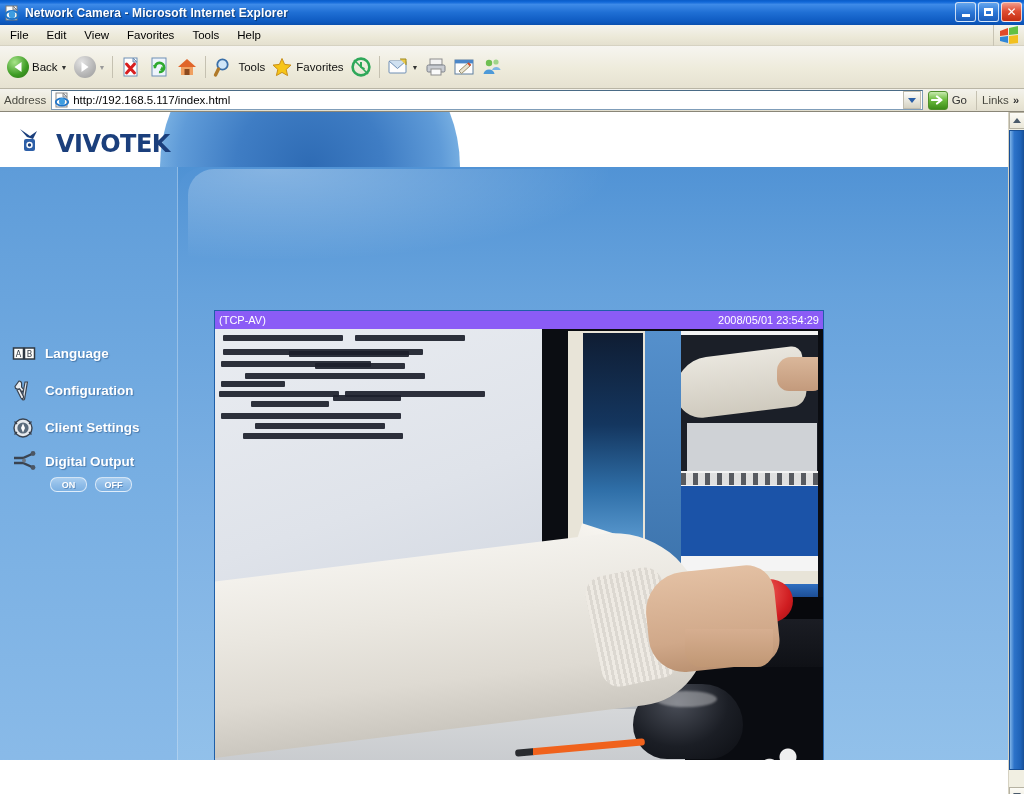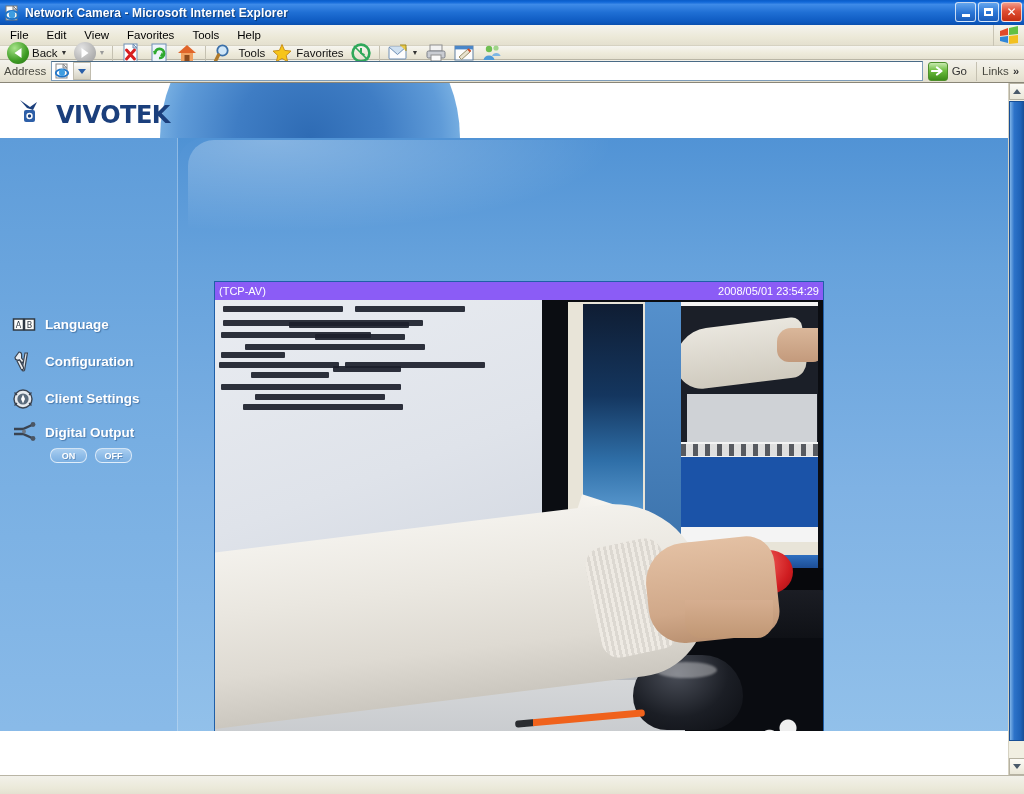--- a/index.html
+++ b/index.html
@@ -58,21 +58,21 @@
     white-space: nowrap;
   }
   .menubar .win-flag {
     position: absolute; right: 4px; top: 1px;
     width: 22px; height: 19px;
   }
   .menubar .flag-sep { position:absolute; right:30px; top:0; width:1px; height:21px; background:#c8c4b4;}
 
   
   .toolbar {
-    height: 14px;
+    height: 43px;
     background: linear-gradient(to bottom,#f6f5f0,#eeebdb 55%,#e6e2d1);
     display: flex; align-items: center;
     border-bottom: 1px solid #b9b5a5;
     padding-left: 4px;
   }
   .tb-item { display: flex; align-items: center; height: 26px; padding: 0 3px; }
   .tb-label { font-size: 11.5px; color: #111; margin-left: 3px; }
   .tb-sep { width: 1px; height: 22px; background: #c5c1b1; margin: 0 4px; }
   .tb-caret { font-size: 7px; color: #333; margin-left: 3px; }
 
@@ -527,20 +527,21 @@
   <span class="addr-label">Address</span>
   <span class="addr-input-wrap">
     <span class="addr-ie-ico">
       <svg width="16" height="16" viewBox="0 0 16 16">
         <rect x="2" y="1" width="11" height="14" fill="#fdfdfd" stroke="#8a8a8a"></rect>
         <path d="M9 1 L13 5 L9 5 Z" fill="#cfd6e0" stroke="#8a8a8a"></path>
         <ellipse cx="8" cy="10" rx="6.2" ry="3.6" fill="none" stroke="#1f74c8" stroke-width="1.8"></ellipse>
         <ellipse cx="8" cy="9.5" rx="3" ry="3.5" fill="#3f9de0"></ellipse>
       </svg>
     </span>
+    <span class="addr-value" title="http://192.168.5.117/index.html">http://192.168.5.117/index.html</span>
     <span class="addr-drop">
       <span class="chev"></span>
     </span>
   </span>
   <span class="go-btn">
     <span class="go-icon">
       <svg width="14" height="12" viewBox="0 0 14 12">
         <path d="M1 6 L9 6 M6 2.5 L10.5 6 L6 9.5" stroke="#ffffff" stroke-width="2.2" fill="none" stroke-linecap="round" stroke-linejoin="round"></path>
       </svg>
     </span>

